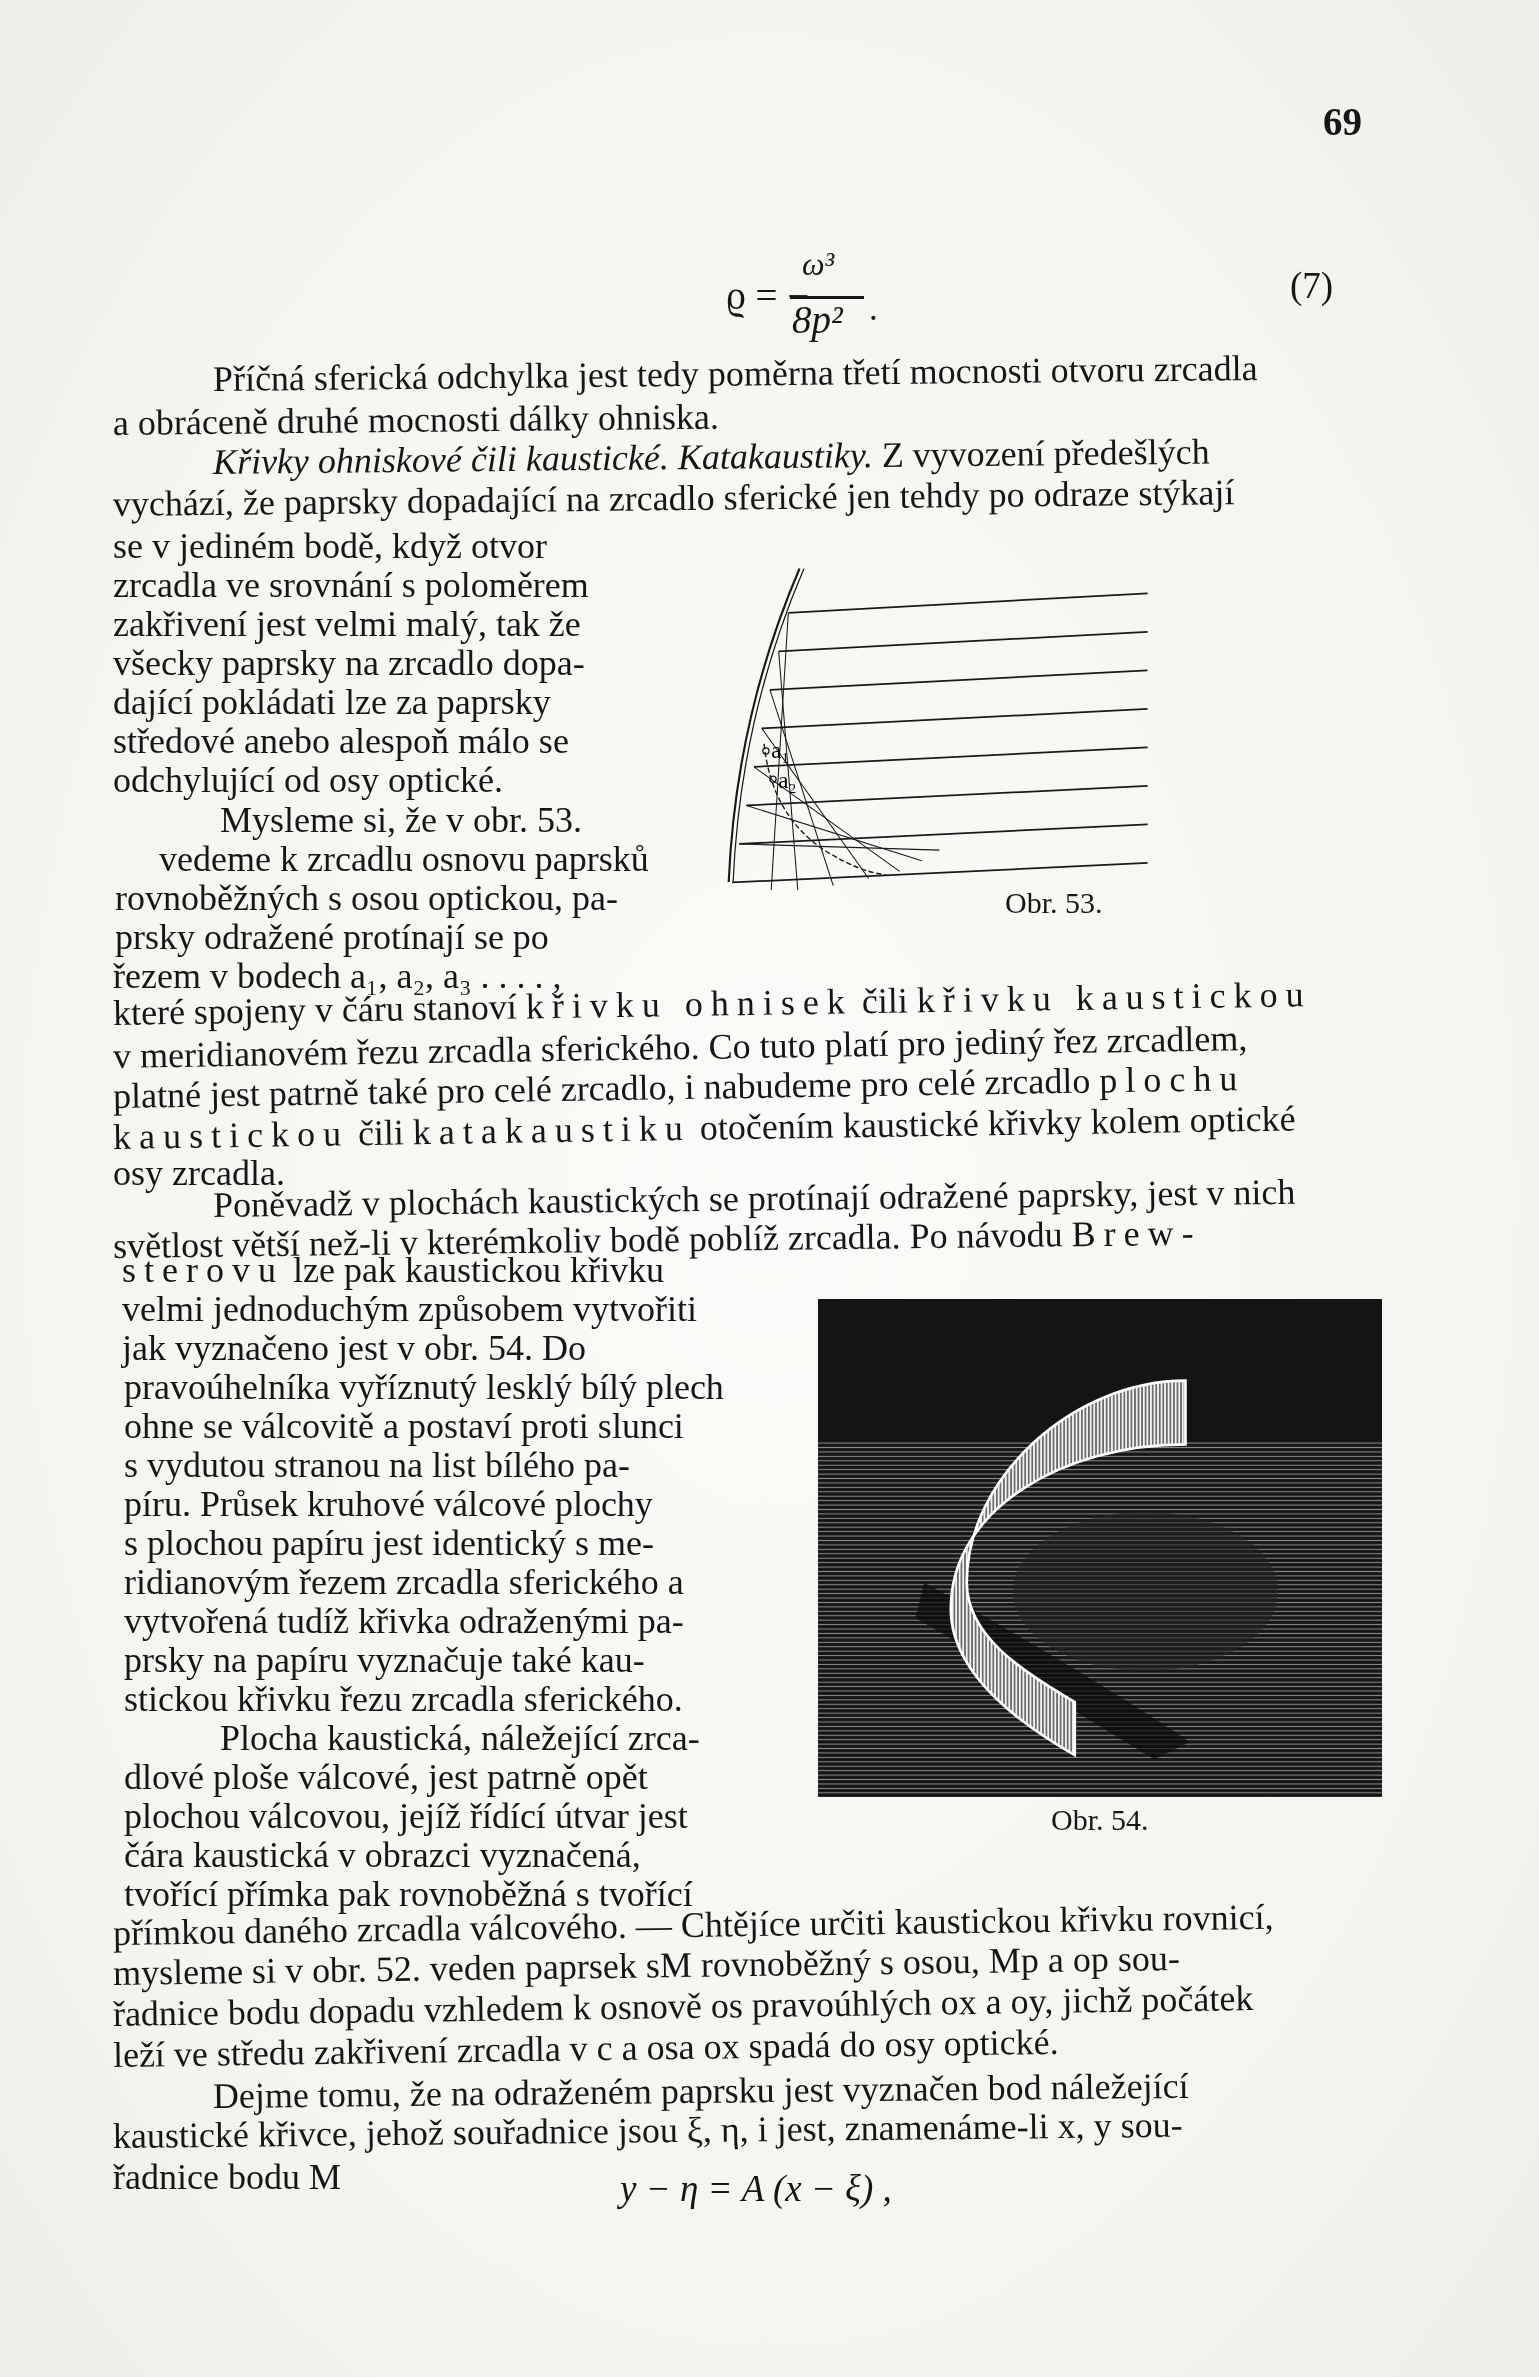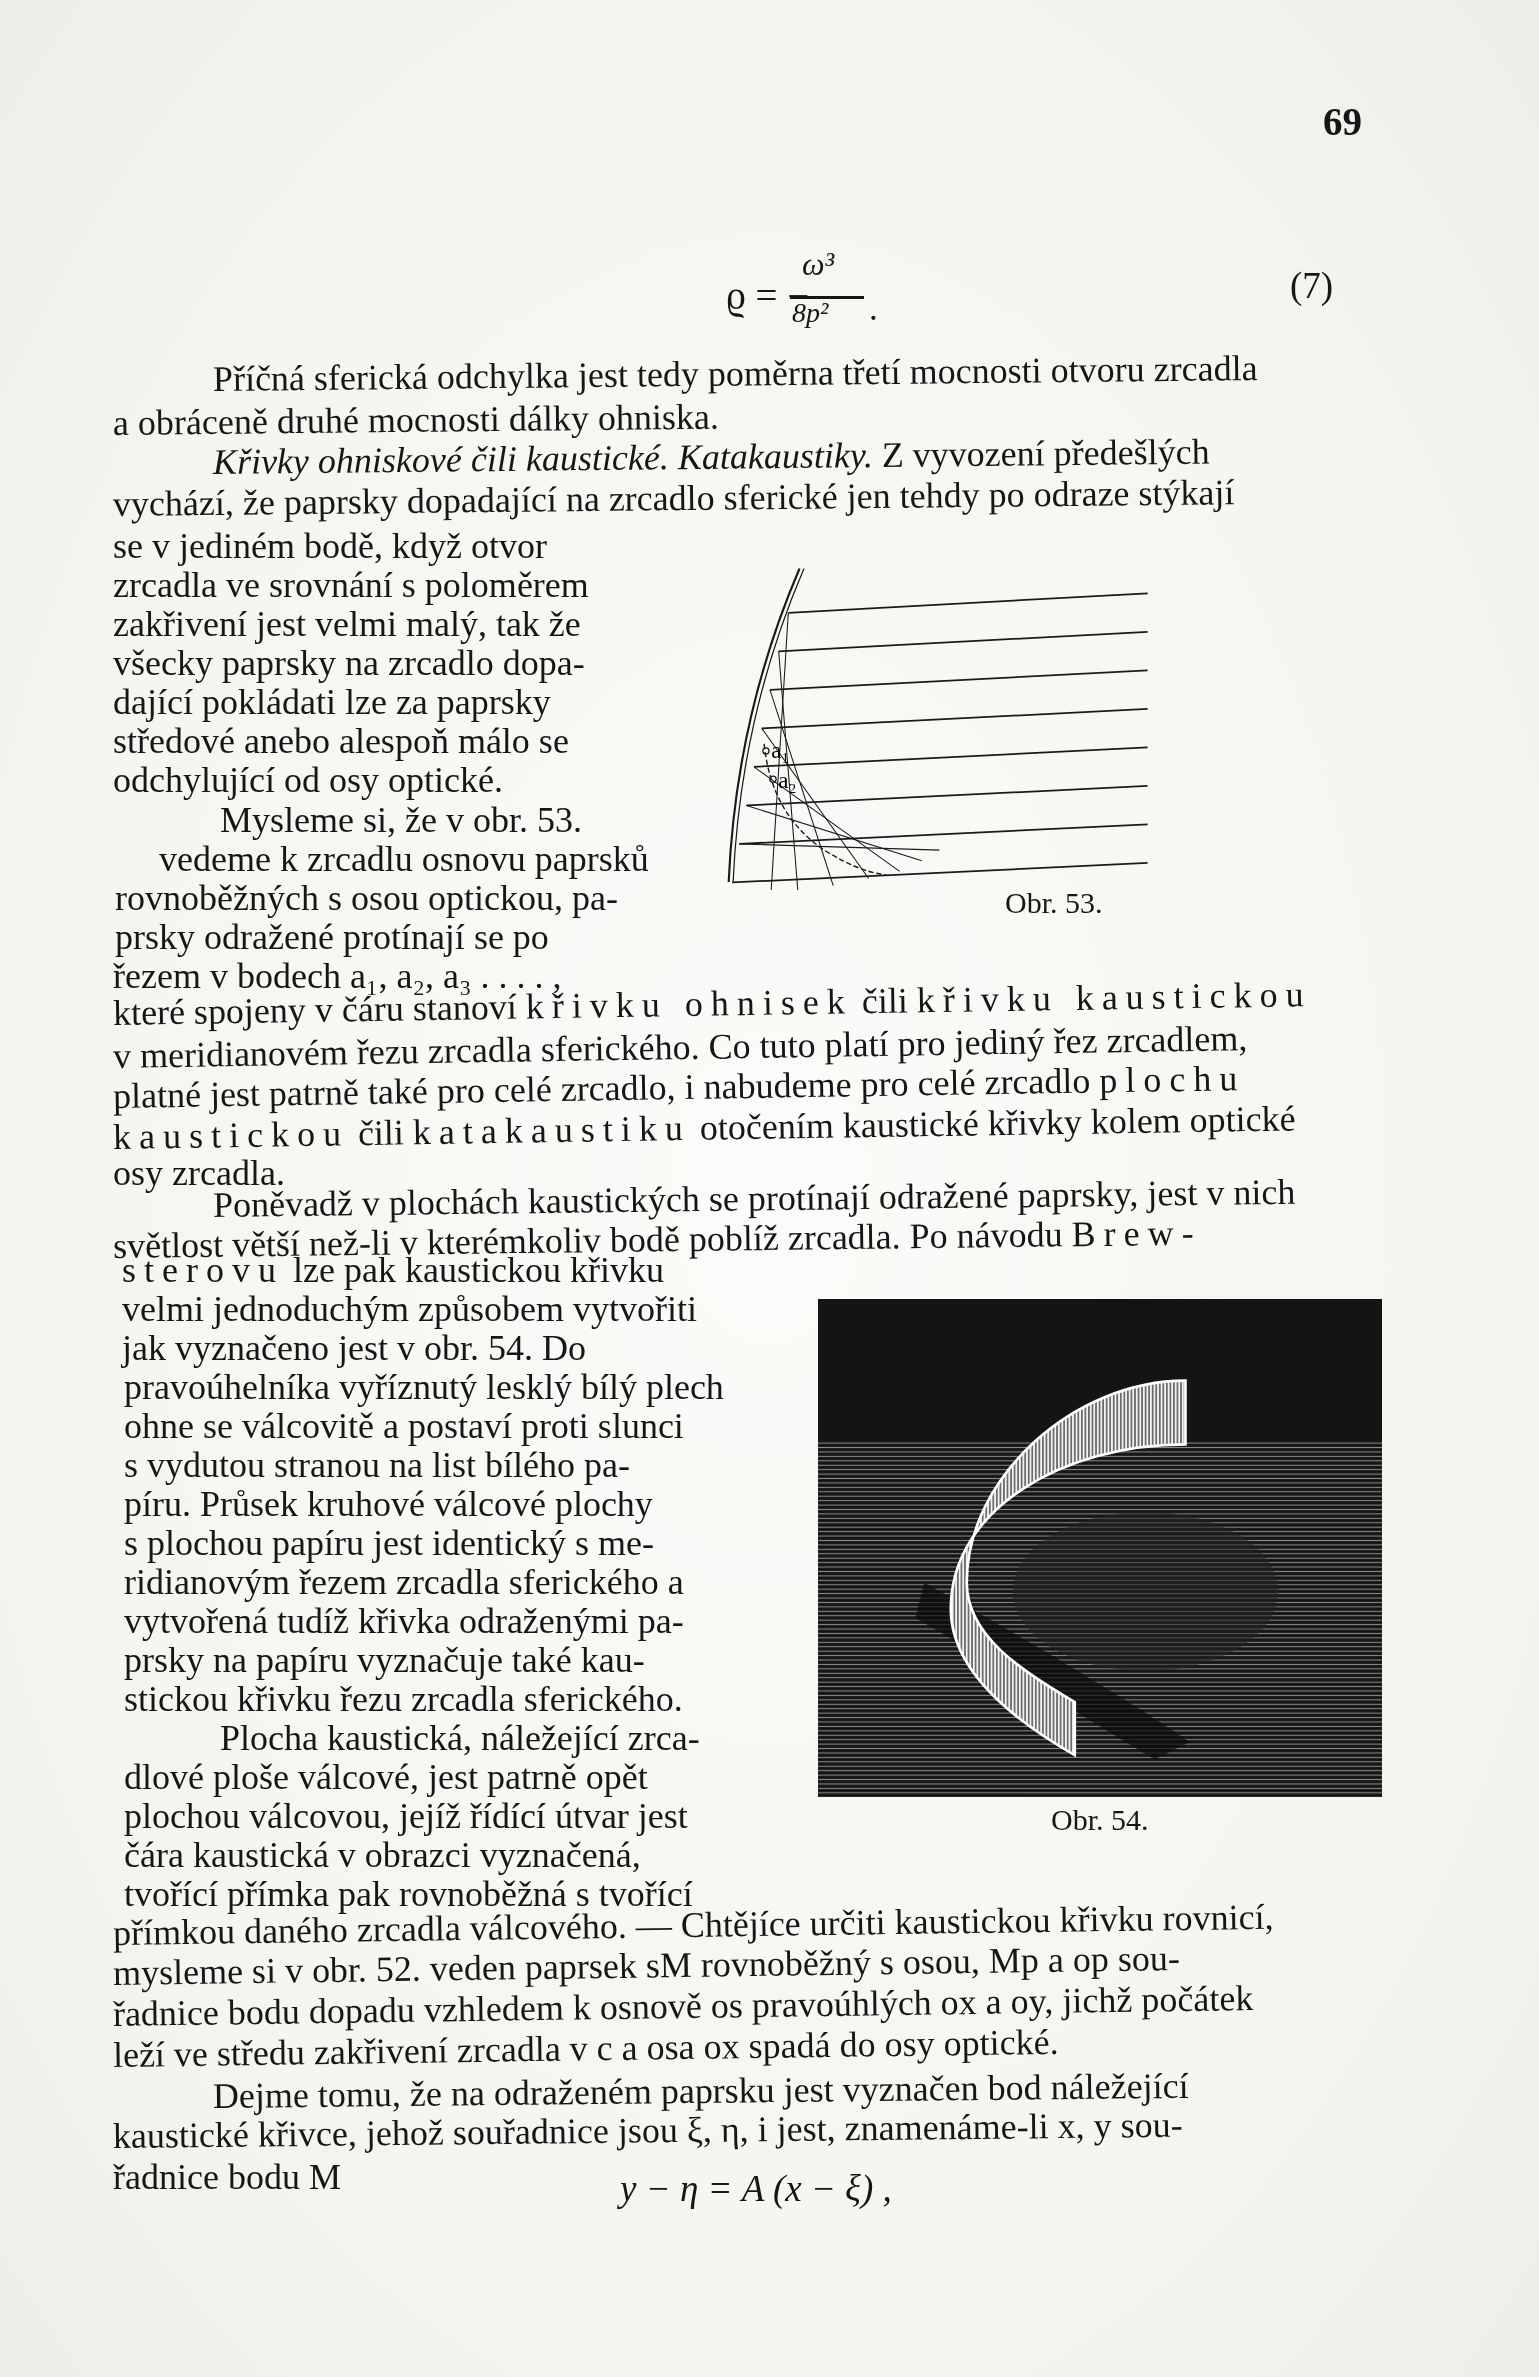--- a/index.html
+++ b/index.html
@@ -10,21 +10,21 @@
   .ln{position:absolute;white-space:nowrap;font-size:36px;line-height:43px;letter-spacing:0;
       transform-origin:0 50%;}
   .sp{letter-spacing:8px;}
   .it{font-style:italic;}
   .pgnum{position:absolute;left:1323px;top:99px;font-size:39px;font-weight:bold;}
   .eqn{position:absolute;font-size:37px;}
   .eqno{position:absolute;left:1290px;top:264px;font-size:37px;}
   .frac{position:absolute;left:726px;top:246px;width:177px;height:97px;}
   .frac .num{position:absolute;left:76px;top:0;font-size:32px;font-style:italic;}
   .frac .bar{position:absolute;left:64px;top:50px;width:74px;height:2.7px;background:#161616;}
-  .frac .den{position:absolute;left:66px;top:51px;font-size:28px;}
+  .frac .den{position:absolute;left:66px;top:51px;font-size:39px;}
   .frac .lhs{position:absolute;left:0;top:26.6px;font-size:39px;}
   .cap{position:absolute;font-size:30px;}
   svg{position:absolute;}
   .fig54{position:absolute;left:818px;top:1299px;width:564px;height:498px;background:#141414;overflow:hidden;}
 </style>
 </head>
 <body>
 
 <div class="page">
 

